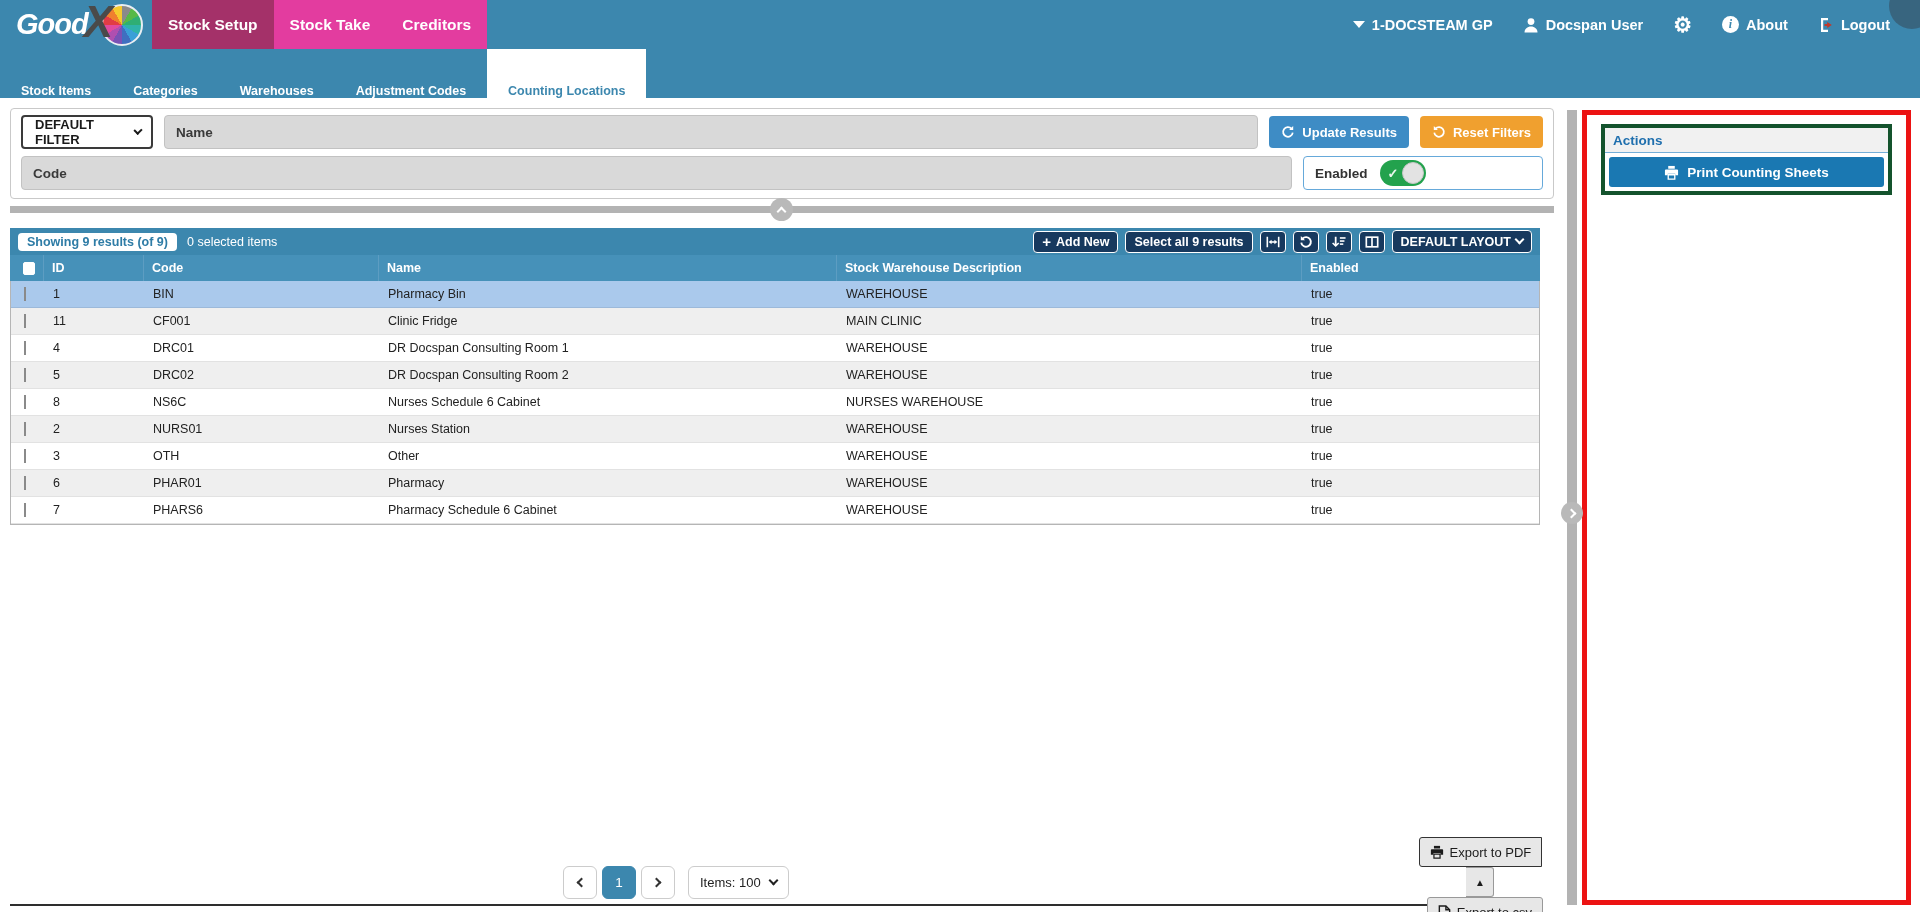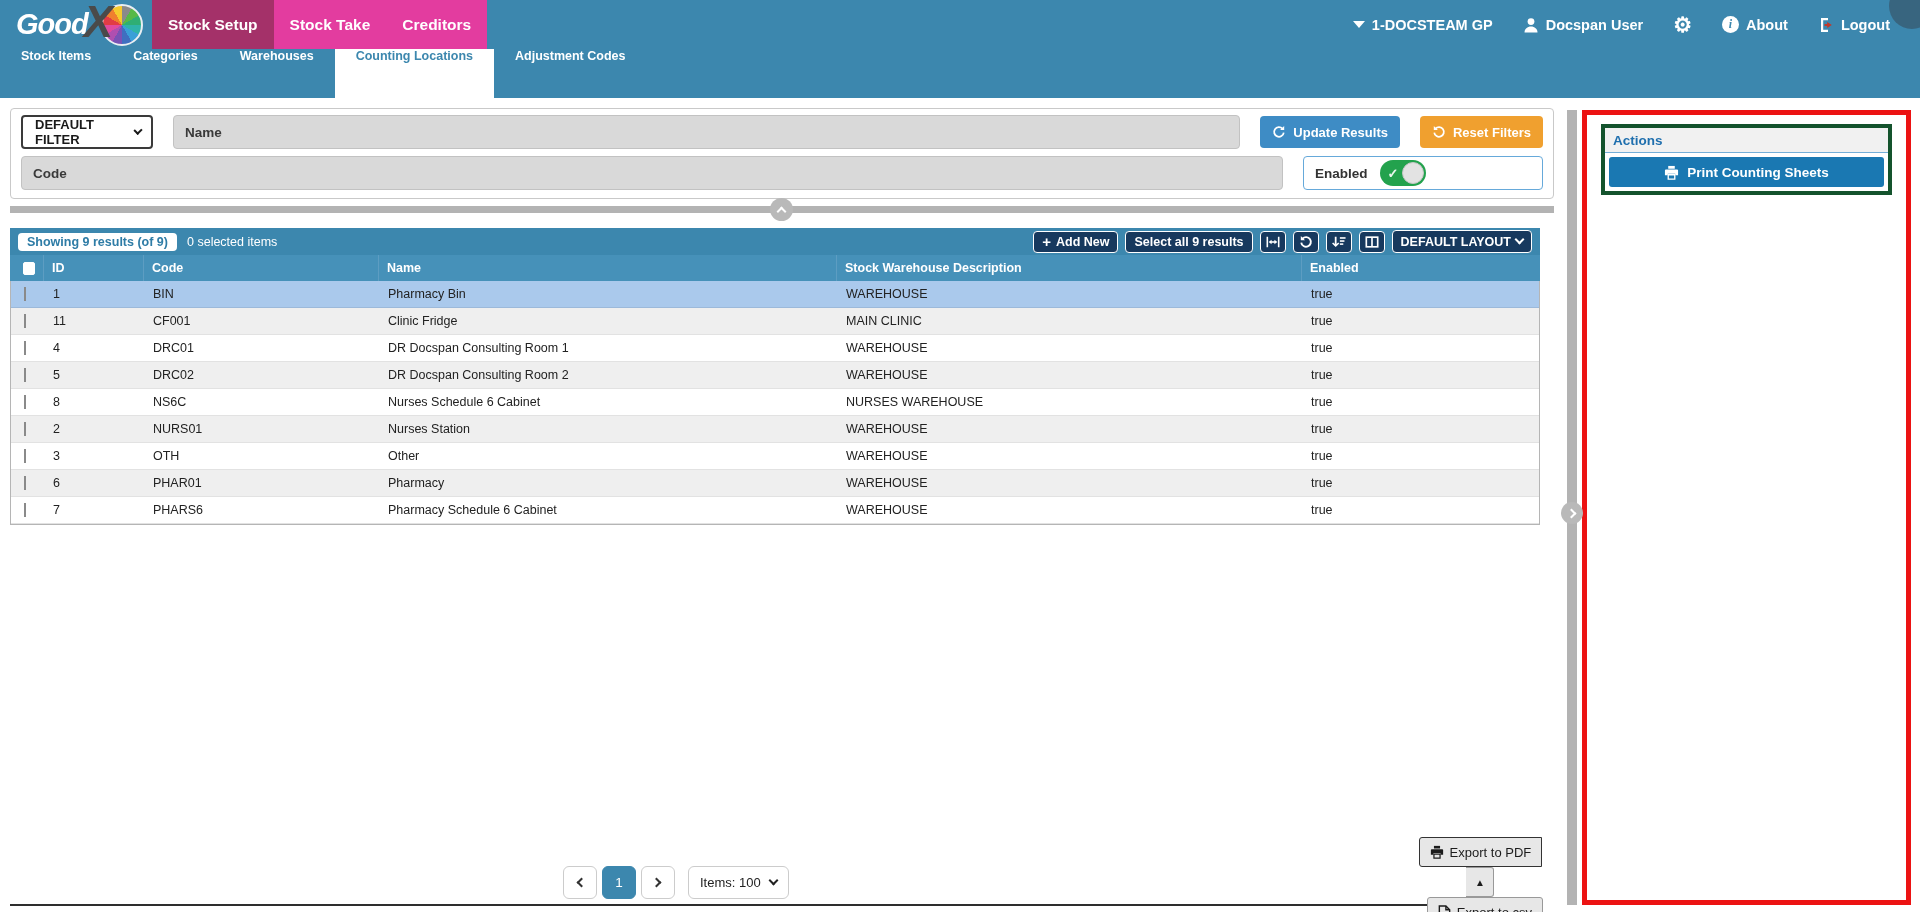--- a/index.html
+++ b/index.html
@@ -19,30 +19,30 @@
   .nav-tab.active { background:#a43169; }
   .top-right { margin-left:auto; display:flex; align-items:center; gap:30px; padding-right:30px; font-weight:bold; font-size:14.5px; }
   .tr-item { display:flex; align-items:center; gap:7px; cursor:pointer; }
   .caret-down { width:0; height:0; border-left:6px solid transparent; border-right:6px solid transparent; border-top:7px solid #fff; display:inline-block; }
   .gear-glyph { font-size:21px; line-height:1; }
   .info-circle { width:17px; height:17px; border-radius:50%; background:#fff; color:#3c87ae; font-weight:bold; font-size:12px; font-style:italic; display:flex; align-items:center; justify-content:center; font-family:"Liberation Serif", serif; }
   .corner-circle { position:absolute; top:-17px; right:-15px; width:46px; height:46px; border-radius:50%; background:rgba(50,60,70,.45); z-index:40; }
 
   
   .subnav { height:49px; background:#3c87ae; display:flex; }
-  .subnav-item { padding:0 21px; display:flex; align-items:flex-start; color:#fff; font-weight:bold; font-size:12.5px; cursor:pointer; }
+  .subnav-item { padding:0 21px; display:flex; align-items:flex-end; color:#fff; font-weight:bold; font-size:12.5px; cursor:pointer; }
   .subnav-item.active { background:#fff; color:#3c87ae; }
 
   
   .content { display:flex; height:814px; position:relative; }
   .main { width:1564px; height:814px; padding:10px 0 0 10px; position:relative; }
 
   
   .filter-panel { width:1544px; border:1px solid #c9c9c9; border-radius:4px; background:#fff; }
-  .f-row { display:flex; gap:20px; padding:6px 10px 3px 10px; align-items:center; }
+  .f-row { display:flex; gap:11px; padding:6px 10px 3px 10px; align-items:center; }
   .f-row.second { padding:4px 10px 8px 10px; }
   .select-box { height:34px; background:#fff; border:2px solid #3a3a3a; border-radius:4px; display:flex; align-items:center; gap:10px; padding:0 10px 0 12px; font-weight:bold; font-size:13px; color:#1a1a1a; cursor:pointer; }
   .chev { width:7px; height:7px; border-right:2px solid currentColor; border-bottom:2px solid currentColor; display:inline-block; transform:rotate(45deg); margin-top:-4px; }
   .input-gray { height:34px; background:#d9d9d9; border:1px solid #c2c2c2; border-radius:4px; display:flex; align-items:center; padding:0 11px; color:#3a3a3a; font-weight:bold; font-size:13.5px; cursor:text; }
   .grow { flex:1; }
   .btn { border:none; border-radius:4px; height:32px; display:flex; align-items:center; gap:7px; padding:0 12px; font-weight:bold; font-size:13px; color:#fff; cursor:pointer; font-family:inherit; }
   .btn-update { background:#3e8cc5; }
   .btn-reset { background:#f0a02f; }
   .enabled-box { width:240px; height:34px; border:1px solid #66a9da; border-radius:4px; display:flex; align-items:center; gap:12px; padding:0 11px; font-weight:bold; font-size:13.5px; color:#333; }
   .toggle { width:46px; height:26px; border-radius:13px; background:#23a24d; position:relative; cursor:pointer; display:flex; align-items:center; }
@@ -162,25 +162,25 @@
 <div class="subnav">
     <div class="subnav-item">
       <span>Stock Items</span>
     </div>
     <div class="subnav-item">
       <span>Categories</span>
     </div>
     <div class="subnav-item">
       <span>Warehouses</span>
     </div>
+    <div class="subnav-item">
+      <span>Adjustment Codes</span>
+    </div>
     <div class="subnav-item active">
       <span>Counting Locations</span>
-    </div>
-    <div class="subnav-item">
-      <span>Adjustment Codes</span>
     </div>
   </div>
 
 <div class="content">
 
   <div class="main">
 
     <div class="filter-panel">
       <div class="f-row">
         <div class="select-box" style="width:132px;">

